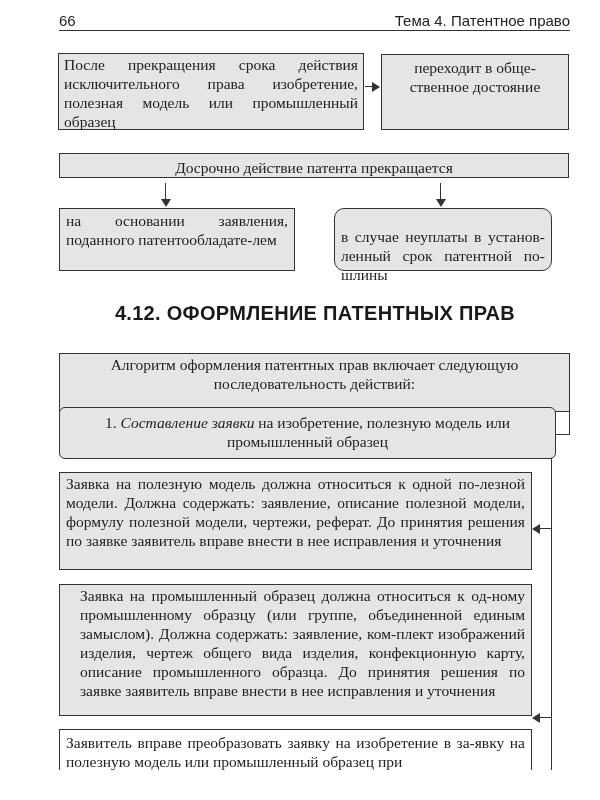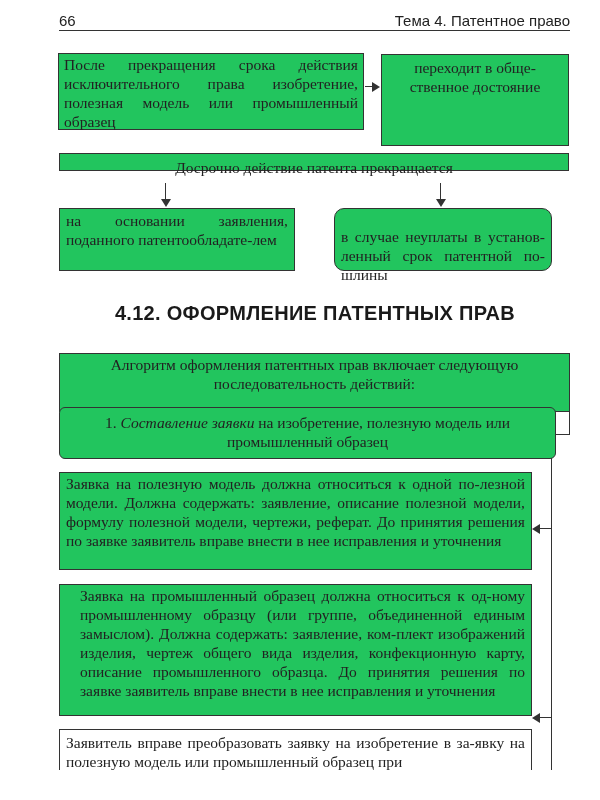--- a/index.html
+++ b/index.html
@@ -1,20 +1,20 @@
 <!DOCTYPE html>
 <html><head>
 <meta charset="utf-8">
 <style>
   html, body { margin:0; padding:0; background:#ffffff; }
   body { width:600px; height:800px; position:relative; overflow:hidden; color:#222; }
   .abs { position:absolute; box-sizing:border-box; }
   .serif { font-family:"Liberation Serif","DejaVu Serif",serif; font-size:15.5px; line-height:19px; color:#222; }
   .sans { font-family:"Liberation Sans","DejaVu Sans",sans-serif; }
-  .box { border:1.3px solid #333; background:#22c55e; }
+  .box { border:1.3px solid #333; background:#e5e5e5; }
   .just { text-align:justify; text-align-last:left; }
   .center { text-align:center; }
   .line { position:absolute; background:#333; }
   .arrow-down { position:absolute; width:0; height:0; border-left:5px solid transparent; border-right:5px solid transparent; border-top:8px solid #333; }
   .arrow-right { position:absolute; width:0; height:0; border-top:5px solid transparent; border-bottom:5px solid transparent; border-left:8px solid #333; }
   .arrow-left { position:absolute; width:0; height:0; border-top:5px solid transparent; border-bottom:5px solid transparent; border-right:8px solid #333; }
   .header-num { left:59px; top:12px; font-size:15px; }
   .header-title { right:30px; top:12px; font-size:15px; }
   .header-rule { left:59px; top:30px; width:511px; height:1.3px; }
   .heading { left:0; top:302px; width:630px; text-align:center; font-size:20px; font-weight:bold; letter-spacing:0.3px; color:#1a1a1a; }
@@ -25,25 +25,25 @@
 
 <div class="abs sans header-num">66</div>
 <div class="abs sans header-title">Тема 4. Патентное право</div>
 <div class="line header-rule"></div>
 
 <div class="abs box serif just" style="left:58px; top:53px; width:306px; height:77px; padding:1px 5px 0 5px;">
   <span>После прекращения срока действия исключительного права изобретение, полезная модель или промышленный образец</span>
 </div>
 <div class="line" style="left:365px; top:86px; width:8px; height:1.3px;"></div>
 <div class="arrow-right" style="left:372px; top:82px;"></div>
-<div class="abs box serif center" style="left:381px; top:54px; width:188px; height:92px; padding:3px 6px 0 6px;">
+<div class="abs box serif center" style="left:381px; top:54px; width:188px; height:76px; padding:3px 6px 0 6px;">
   <span>переходит в обще-ственное достояние</span>
 </div>
 
-<div class="abs box serif center" style="left:59px; top:153px; width:510px; height:18px; padding:4px 6px 0 6px;">
+<div class="abs box serif center" style="left:59px; top:153px; width:510px; height:25px; padding:4px 6px 0 6px;">
   <span>Досрочно действие патента прекращается</span>
 </div>
 <div class="line" style="left:165px; top:183px; width:1.3px; height:17px;"></div>
 <div class="arrow-down" style="left:161px; top:199px;"></div>
 <div class="line" style="left:440px; top:183px; width:1.3px; height:17px;"></div>
 <div class="arrow-down" style="left:436px; top:199px;"></div>
 
 <div class="abs box serif just" style="left:59px; top:208px; width:236px; height:63px; padding:2px 6px 0 6px;">
   <span>на основании заявления, поданного патентообладате-лем</span>
 </div>

